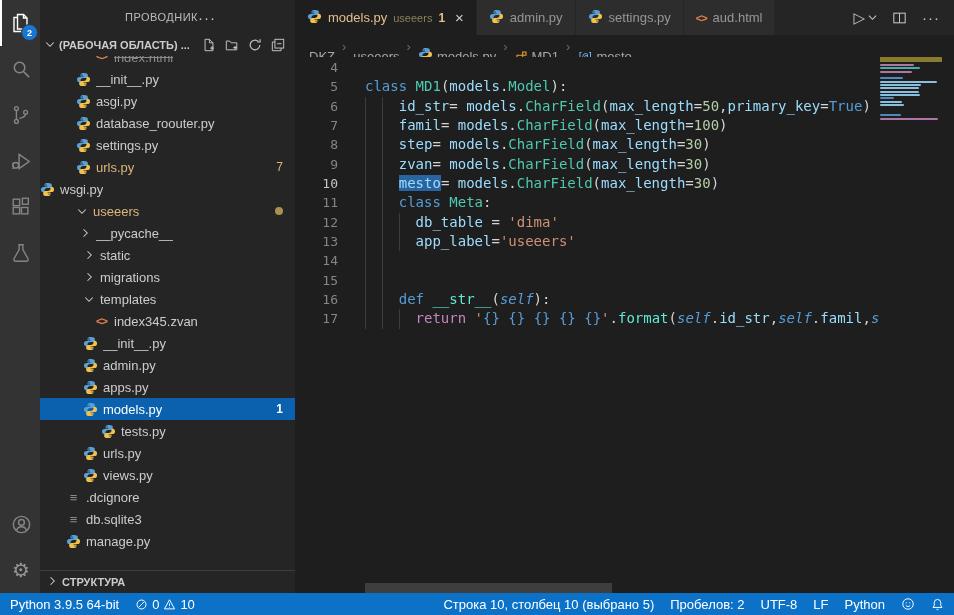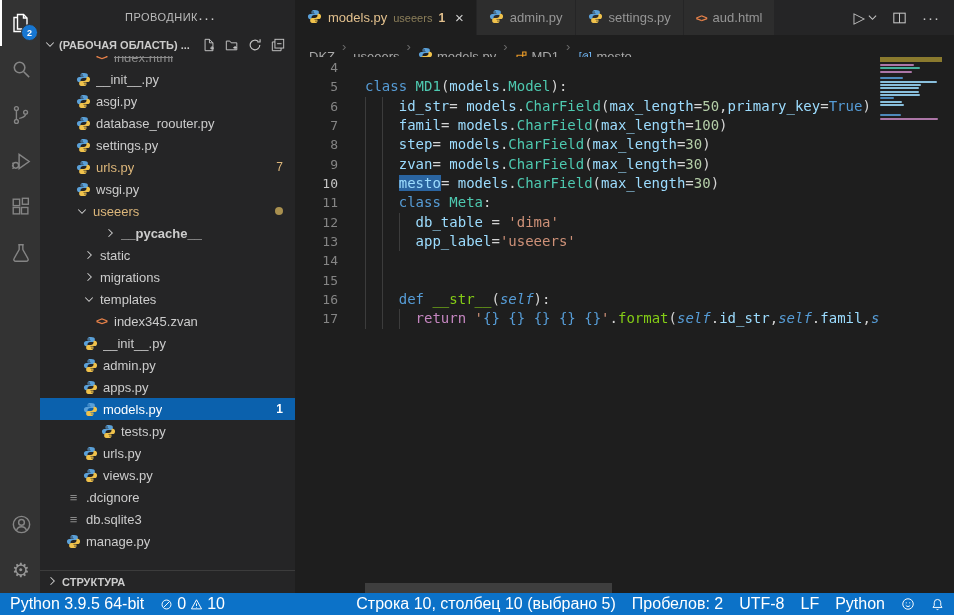--- a/index.html
+++ b/index.html
@@ -76,31 +76,31 @@
 
   .codearea{position:relative;flex:1;overflow:hidden;background:#1e1e1e;}
   #code{position:absolute;top:1px;left:0;width:585px;overflow:hidden;}
   .cl{height:19.35px;line-height:19.35px;position:relative;white-space:pre;
       font-family:"DejaVu Sans Mono",monospace;font-size:14px;}
   .ln{display:inline-block;width:43px;text-align:right;color:#858585;font-size:13px;}
   .ln.active{color:#c6c6c6;}
   .lc{margin-left:27px;}
   .guide{position:absolute;top:0;bottom:0;width:1px;background:#3c3c3c;}
   .tk-kw{color:#569cd6;} .tk-kwi{color:#569cd6;font-style:italic;} .tk-ctl{color:#c586c0;}
-  .tk-type{color:#4ec9b0;} .tk-var{color:#9cdcfe;} .tk-fn{color:#84cc16;} .tk-num{color:#b5cea8;}
+  .tk-type{color:#4ec9b0;} .tk-var{color:#9cdcfe;} .tk-fn{color:#5eead4;} .tk-num{color:#b5cea8;}
   .tk-str{color:#ce9178;} .tk-const{color:#4fc1ff;} .tk-pun{color:#d4d4d4;} .tk-fmt{color:#569cd6;}
   .tk-selbg{background:#2a64a0;}
   .minimap{position:absolute;top:0;right:9px;width:65px;height:80px;}
   .mm-band{height:5px;background:#8a7a2e;margin-bottom:2px;width:62px;}
   .mm-line{height:2px;margin-bottom:1.35px;border-radius:1px;opacity:.85;}
   .hscroll{position:absolute;left:70px;bottom:0;width:247px;height:10px;background:#4b4b4b;opacity:.7;}
 
   
   .statusbar{height:22px;flex:none;background:#0c72c8;color:#ffffff;display:flex;align-items:center;
-             justify-content:space-between;font-size:16px;padding:0 10px;}
+             justify-content:space-between;font-size:13px;padding:0 10px;}
   .sb-left,.sb-right{display:flex;align-items:center;gap:16px;}
   .sb-item{display:flex;align-items:center;gap:4px;white-space:nowrap;cursor:pointer;}
   .sb-item svg{display:block;}
 </style>
 </head>
 <body>
 
 <div class="app">
   <div class="main">
 
@@ -246,39 +246,39 @@
           <div class="trow" style="padding-left: 36px;">
             <span class="fic">
               <svg width="15" height="15" viewBox="0 0 24 24">
                 <path fill="#5aa0d8" d="M11.9 1.6c-2.6 0-4.6 1-4.6 3v2.5h4.8v.8H5.3C3.2 7.9 1.5 9.7 1.5 12.1s1.6 4.2 3.7 4.2h2v-2.5c0-2.3 1.9-4.1 4.2-4.1h4.5c1.7 0 3-1.4 3-3.1v-2c0-1.9-2.4-3-6-3zm-2.3 2a1.1 1.1 0 110 2.2 1.1 1.1 0 010-2.2z"></path>
                 <path fill="#f0c24b" d="M12.1 22.4c2.6 0 4.6-1 4.6-3v-2.5h-4.8v-.8h6.8c2.1 0 3.8-1.8 3.8-4.2s-1.6-4.2-3.7-4.2h-2v2.5c0 2.3-1.9 4.1-4.2 4.1H8.1c-1.7 0-3 1.4-3 3.1v2c0 1.9 2.4 3 6 3zm2.3-2a1.1 1.1 0 110-2.2 1.1 1.1 0 010 2.2z"></path>
               </svg>
             </span>
             <span class="lbl mod">urls.py</span>
             <span class="tbadge">7</span>
           </div>
-          <div class="trow" style="padding-left: 36px;">
+          <div class="trow" style="">
             <span class="fic">
               <svg width="15" height="15" viewBox="0 0 24 24">
                 <path fill="#5aa0d8" d="M11.9 1.6c-2.6 0-4.6 1-4.6 3v2.5h4.8v.8H5.3C3.2 7.9 1.5 9.7 1.5 12.1s1.6 4.2 3.7 4.2h2v-2.5c0-2.3 1.9-4.1 4.2-4.1h4.5c1.7 0 3-1.4 3-3.1v-2c0-1.9-2.4-3-6-3zm-2.3 2a1.1 1.1 0 110 2.2 1.1 1.1 0 010-2.2z"></path>
                 <path fill="#f0c24b" d="M12.1 22.4c2.6 0 4.6-1 4.6-3v-2.5h-4.8v-.8h6.8c2.1 0 3.8-1.8 3.8-4.2s-1.6-4.2-3.7-4.2h-2v2.5c0 2.3-1.9 4.1-4.2 4.1H8.1c-1.7 0-3 1.4-3 3.1v2c0 1.9 2.4 3 6 3zm2.3-2a1.1 1.1 0 110-2.2 1.1 1.1 0 010 2.2z"></path>
               </svg>
             </span>
             <span class="lbl">wsgi.py</span>
           </div>
           <div class="trow" style="padding-left: 36px;">
             <span class="chev">
               <svg width="12" height="12" viewBox="0 0 16 16">
                 <path fill="none" stroke="#cccccc" stroke-width="1.4" d="M3 6l5 5 5-5"></path>
               </svg>
             </span>
             <span class="lbl mod">useeers</span>
             <span class="tdot"></span>
           </div>
-          <div class="trow" style="padding-left: 64px; font-weight: bold;">
+          <div class="trow" style="padding-left: 39px;">
             <span class="chev">
               <svg width="12" height="12" viewBox="0 0 16 16">
                 <path fill="none" stroke="#cccccc" stroke-width="1.4" d="M6 3l5 5-5 5"></path>
               </svg>
             </span>
             <span class="lbl">__pycache__</span>
           </div>
           <div class="trow" style="padding-left: 43px;">
             <span class="chev">
               <svg width="12" height="12" viewBox="0 0 16 16">

